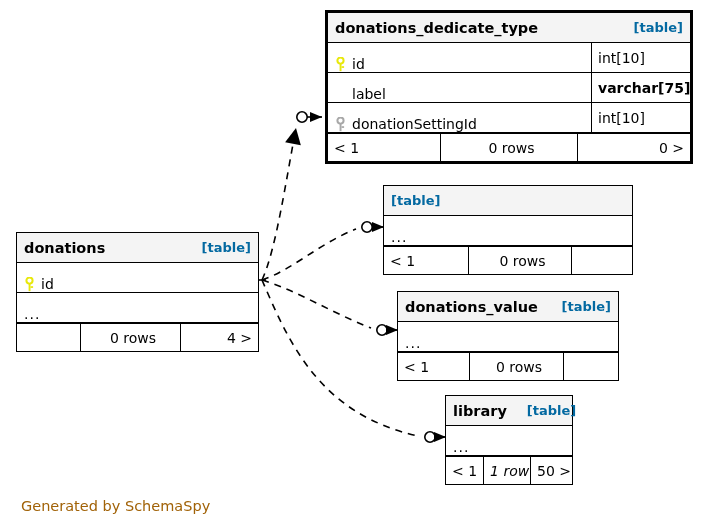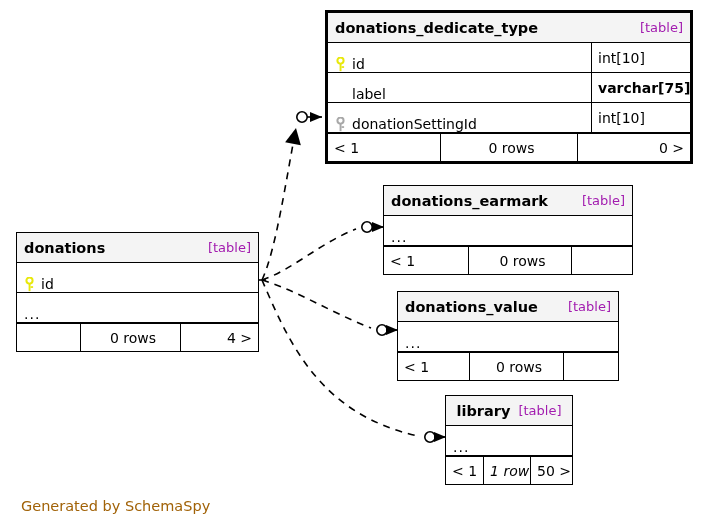--- a/index.html
+++ b/index.html
@@ -24,23 +24,23 @@
 
   .tbl-header{
     display:flex;align-items:center;
     background:#f4f4f4;
     border-bottom:1px solid #000;
     box-sizing:border-box;
     padding:0 7px;
     height:30px;
   }
   .tbl-header.spread{justify-content:space-between;}
-  .tbl-header.compact{justify-content:center;gap:8px;}
+  .tbl-header.compact{justify-content:flex-start;gap:20px;}
   .tbl-name{font-weight:bold;font-size:14.5px;white-space:nowrap;}
-  .tbl-tag{font-size:13px;color:#a21caf;white-space:nowrap;}
+  .tbl-tag{font-size:13px;color:#0369a1;white-space:nowrap;font-weight:bold;}
 
   .tbl-row{
     display:flex;align-items:stretch;
     border-bottom:1px solid #000;
     box-sizing:border-box;
     height:30px;
     background:#fff;
   }
   .tbl-row:last-child{border-bottom:none;}
   .col-name{
@@ -169,21 +169,20 @@
     </div>
     <div class="tbl-footer">
       <span class="fcell left" style="width:112px;">&lt; 1</span>
       <span class="fcell center" style="width:137px;">0 rows</span>
       <span class="fcell right" style="flex:1 1 auto;">0 &gt;</span>
     </div>
   </div>
 
   <div class="table-node" style="left:383px;top:185px;width:250px;">
     <div class="tbl-header spread">
-      <span class="tbl-name">donations_earmark</span>
       <span class="tbl-tag">[table]</span>
     </div>
     <div class="tbl-row ellipsis-row">
       <span class="col-name">...</span>
     </div>
     <div class="tbl-footer">
       <span class="fcell left" style="width:84px;">&lt; 1</span>
       <span class="fcell center" style="width:103px;">0 rows</span>
       <span class="fcell right" style="flex:1 1 auto;"></span>
     </div>

